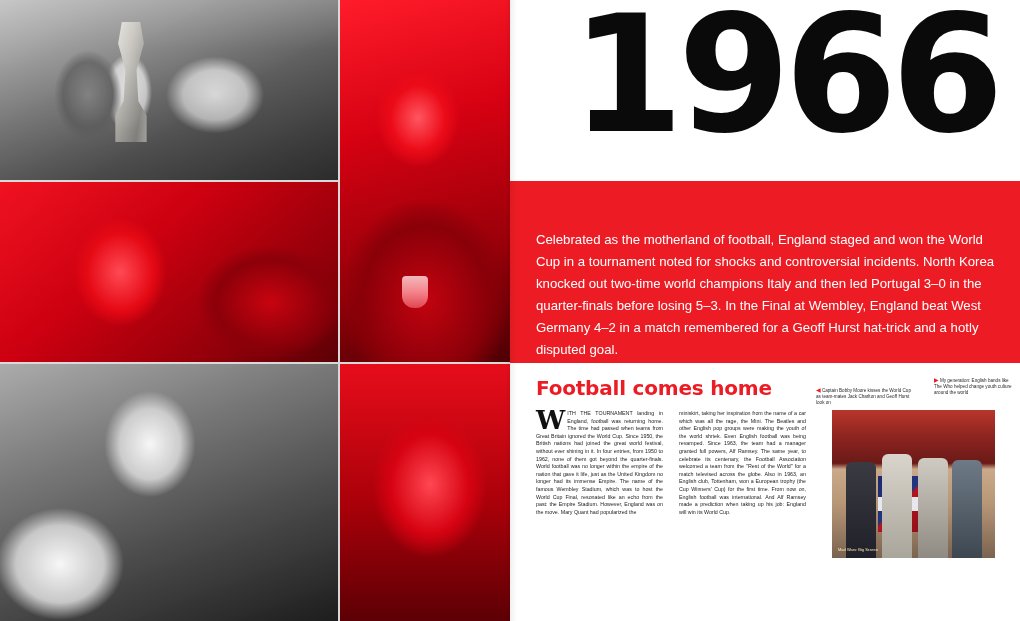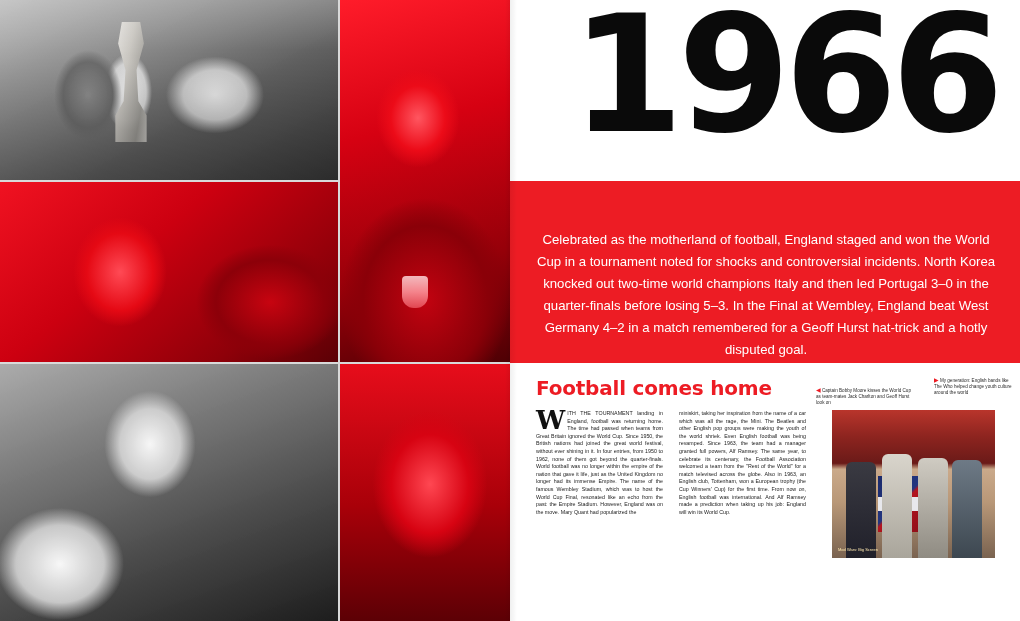--- a/index.html
+++ b/index.html
@@ -142,21 +142,20 @@
     background: #ed1c24;
   }
   .intro-text {
     position: absolute;
     left: 26px; top: 48px;
     width: 460px;
     color: #ffffff;
     font-size: 13.2px;
     line-height: 22px;
     font-family: "Liberation Sans", sans-serif;
-    text-align: center;
   }
 
   .article {
     position: absolute;
     left: 0; top: 363px;
     width: 510px; height: 322px;
     background: #ffffff;
   }
   .headline {
     position: absolute;

